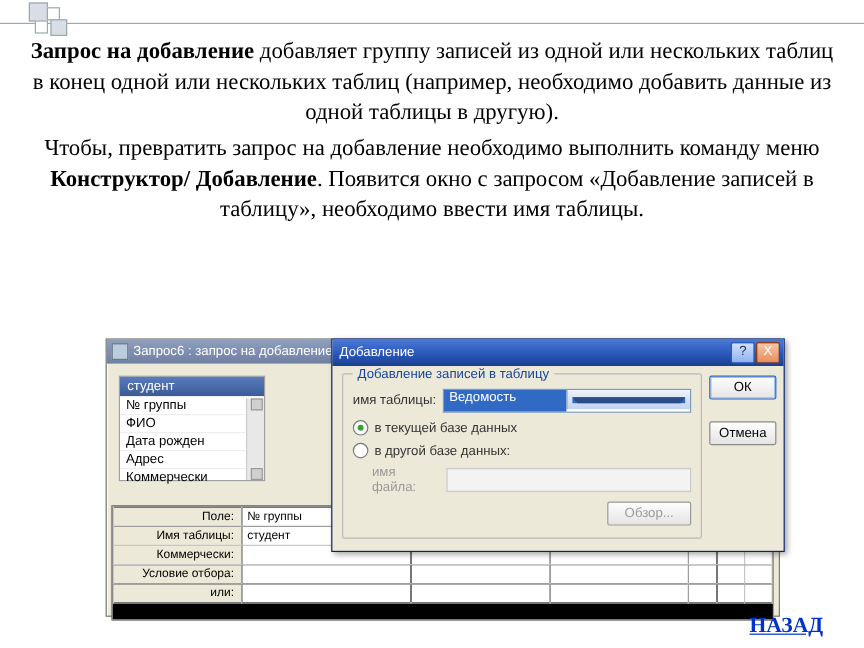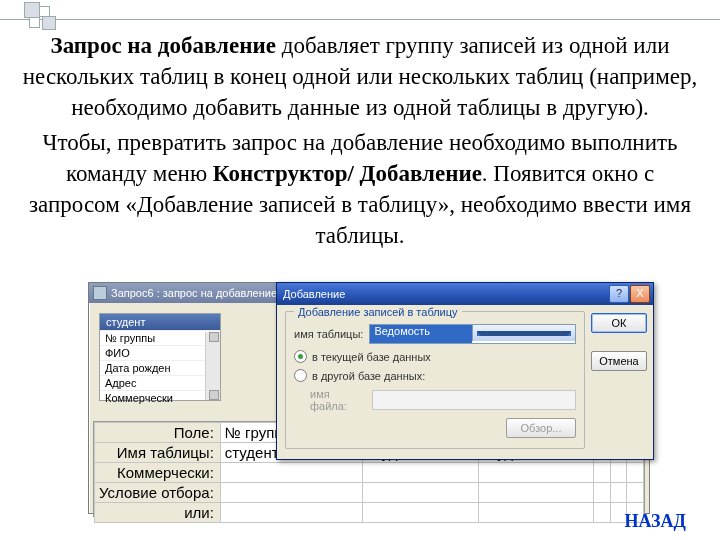--- a/index.html
+++ b/index.html
@@ -3,39 +3,39 @@
 <meta charset="utf-8">
 <style>
 html,body{margin:0;padding:0;width:720px;height:540px;font-family:"Times New Roman",serif;background:#fff;color:#000;overflow:hidden}
 .deco-squares{position:absolute;left:24px;top:2px;width:34px;height:34px}
 .deco-squares .sq{position:absolute;border:1px solid #9aa;background:#fff}
 .deco-squares .s1{left:0;top:0;width:14px;height:14px;background:#d8dde6}
 .deco-squares .s2{left:15px;top:4px;width:9px;height:9px}
 .deco-squares .s3{left:5px;top:15px;width:9px;height:9px}
 .deco-squares .s4{left:18px;top:14px;width:12px;height:12px;background:#d8dde6}
 .top-bar{height:19px;border-bottom:1px solid #9ba6ad;background:#fff}
-.page{padding:10px 22px 0;text-align:center;font-size:23px;line-height:1.35}
+.page{padding:10px 22px 0;text-align:center;font-size:19px;line-height:1.35}
 .page p{margin:0 0 4px}
 .page b{font-weight:700}
-.back-link{position:absolute;right:34px;bottom:8px;color:#0033cc;font-weight:700;font-size:18px}
+.back-link{position:absolute;right:34px;bottom:8px;color:#0033cc;font-weight:700;text-decoration:underline;font-size:18px}
 
 .shot{position:absolute;left:88px;top:282px;width:564px;height:236px;font-family:Tahoma,Arial,sans-serif}
 
 .accwin{position:absolute;left:0;top:0;width:560px;height:230px;background:#ece9d8;border:1px solid #7a7a7a;box-shadow:1px 1px 0 #fff inset}
 .accwin .titlebar{height:20px;background:linear-gradient(#8f9fbe,#6f7fa2);color:#fff;font-size:11px;display:flex;align-items:center;gap:4px;padding:0 4px}
 .titlebar .ticon{width:12px;height:12px;background:#bcd;border:1px solid #678}
 .smallfield{position:absolute;left:10px;top:30px;width:120px;background:#fff;border:1px solid #a0a0a0;font-size:11px}
 .smallfield .fhead{background:linear-gradient(#5b7cba,#3a5a98);color:#fff;padding:2px 6px}
 .smallfield .frow{padding:1px 5px;border-top:1px solid #eee;white-space:nowrap;overflow:hidden}
 .smallfield .fscroll{position:absolute;right:0;top:18px;width:14px;bottom:0;background:#e8e8e8;border-left:1px solid #ccc}
 .smallfield .fscroll:before,.smallfield .fscroll:after{content:"";position:absolute;left:3px;width:8px;height:8px;background:#d0d0d0;border:1px solid #999}
 .smallfield .fscroll:before{top:0}
 .smallfield .fscroll:after{bottom:0}
 
-.qgrid{position:absolute;left:4px;top:138px;right:4px;height:94px;background:#000000;border:1px solid #9a9a9a;font-size:15px}
+.qgrid{position:absolute;left:4px;top:138px;right:4px;height:94px;background:#000000;border:1px solid #9a9a9a;font-size:10px}
 .qgrid table{border-collapse:collapse;width:100%}
 .qgrid td{border:1px solid #c6c6c6;padding:1px 4px;height:13px;text-align:left;white-space:nowrap;overflow:hidden}
 .qgrid td.lbl{background:#ece9d8;text-align:right;width:96px;padding-right:6px}
 .qgrid td.fill{background:#fff}
 
 .dialog{position:absolute;left:188px;top:0;width:376px;background:#ece9d8;border:1px solid #0a246a;box-shadow:2px 2px 5px rgba(0,0,0,.4)}
 .dialog .dtitle{height:22px;background:linear-gradient(#4a79d8,#2754b5 60%,#1b3f8f);color:#fff;font-size:11px;font-weight:400;display:flex;align-items:center;justify-content:space-between;padding:0 3px 0 6px}
 .winbtns{display:flex;gap:1px}
 .winbtn{width:18px;height:16px;background:linear-gradient(#f7c6a8,#e88d5a);border:1px solid #8a3c12;border-radius:2px;color:#fff;font-size:11px;line-height:14px;text-align:center}
 .winbtn.help{background:linear-gradient(#cfe0ff,#8fb2f0);border-color:#2b5db8;color:#234}

